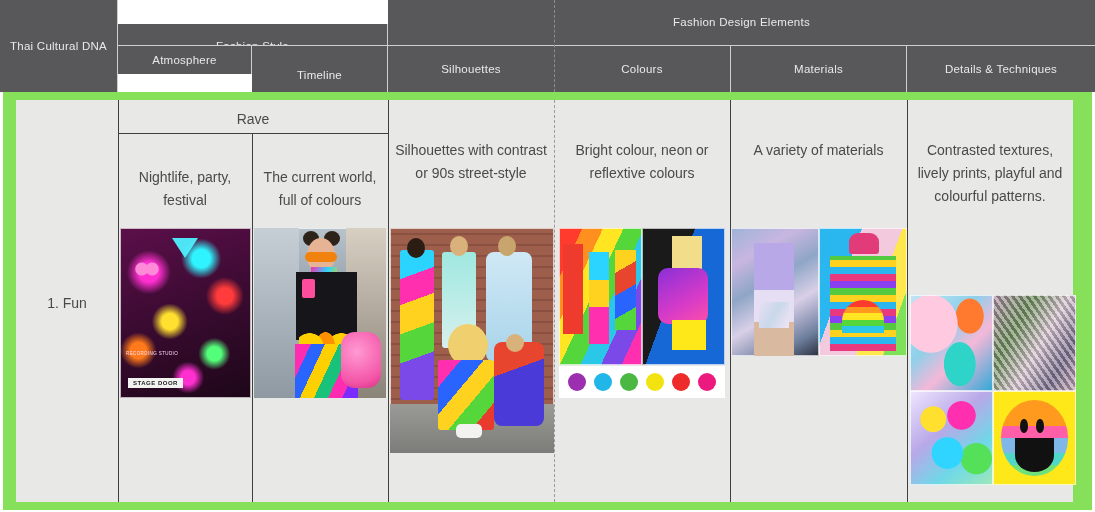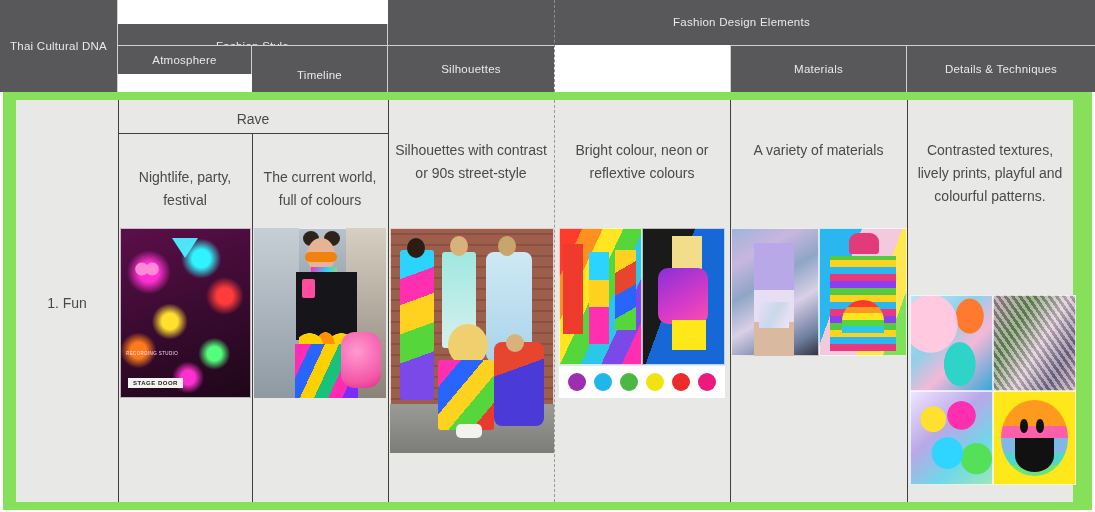--- a/index.html
+++ b/index.html
@@ -332,20 +332,23 @@
   </div>
 
   <div class="hdr hdr-sep-r hdr-sep-t" style="left:118px;top:45px;width:134px;height:29px;">
     <span>Atmosphere</span>
   </div>
   <div class="hdr hdr-sep-r hdr-sep-t" style="left:252px;top:45px;width:136px;height:59px;">
     <span>Timeline</span>
   </div>
   <div class="hdr hdr-sep-t" style="left:388px;top:45px;width:166px;height:47px;">
     <span>Silhouettes</span>
+  </div>
+  <div class="hdr hdr-sep-t" style="left:554px;top:45px;width:176px;height:47px;">
+    <span>Colours</span>
   </div>
   <div class="hdr hdr-sep-t" style="left:907px;top:45px;width:188px;height:47px;">
     <span>Details &amp; Techniques</span>
   </div>
   <div class="hdr hdr-sep-l hdr-sep-r hdr-sep-t" style="left:730px;top:45px;width:177px;height:47px;">
     <span>Materials</span>
   </div>
 
   <div class="vsep dashed" style="left:554px;top:0;height:92px;border-color:#8d8d8d;"></div>
 

